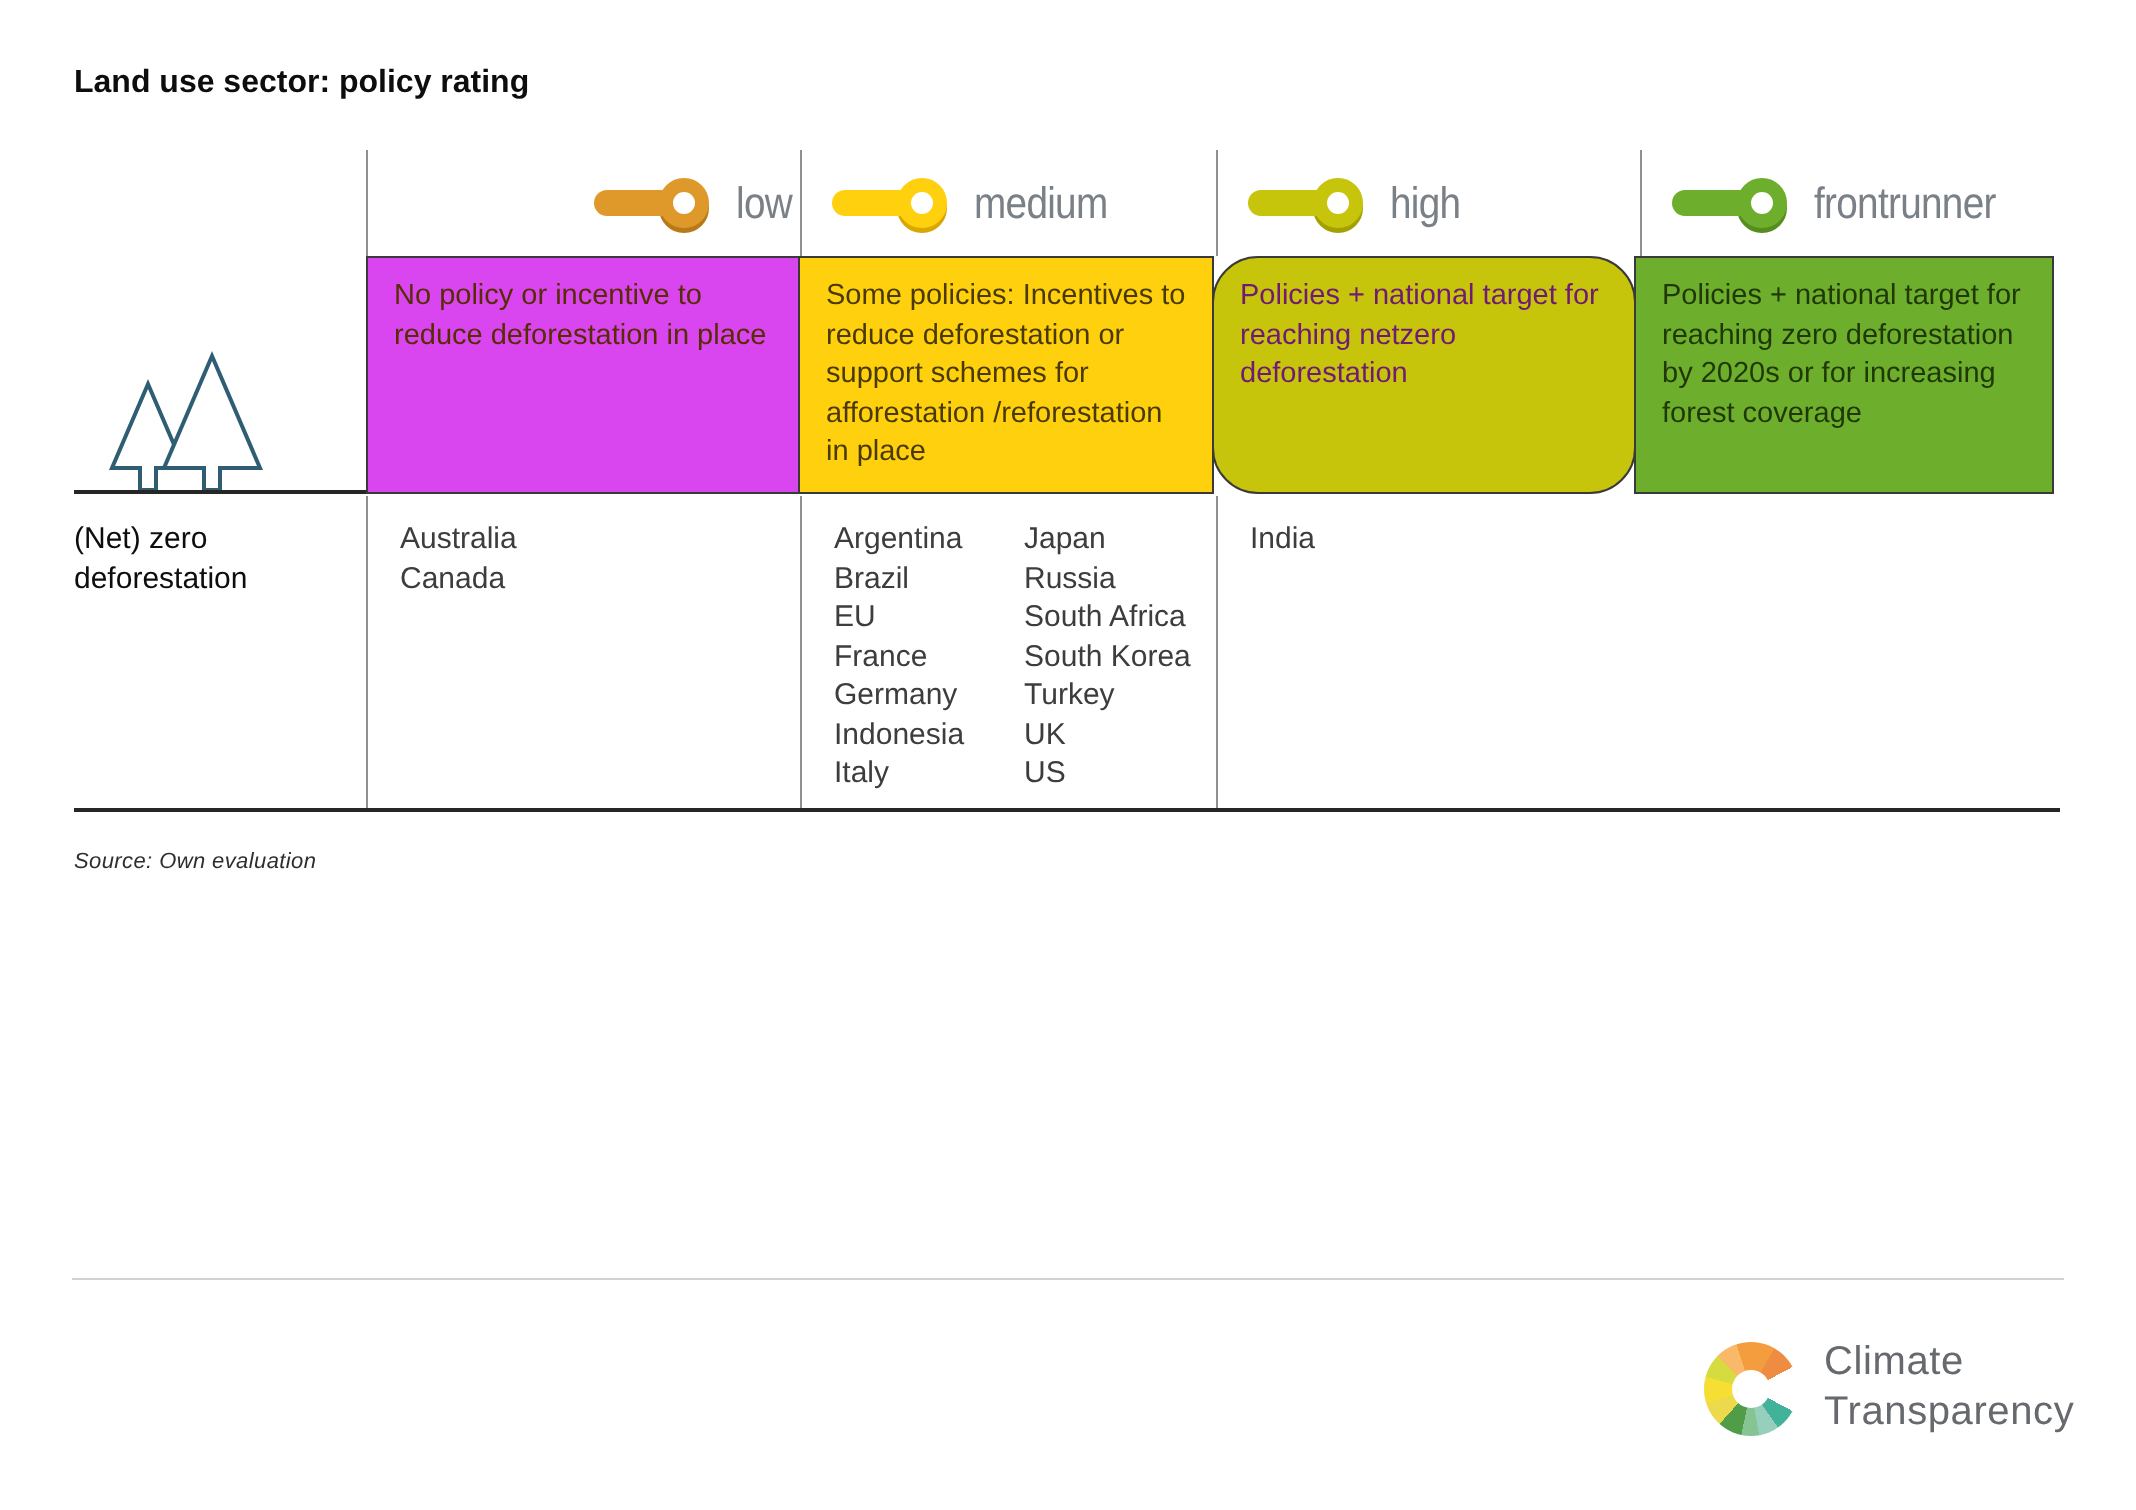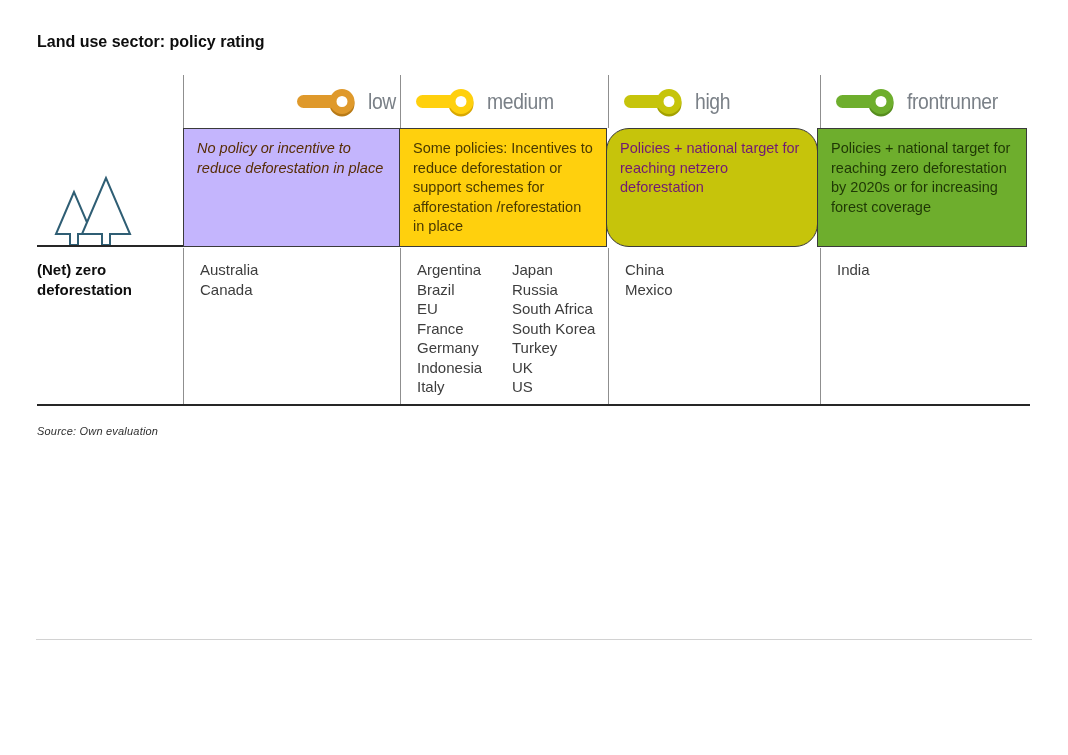--- a/index.html
+++ b/index.html
@@ -20,32 +20,32 @@
     transform:scaleX(0.88);transform-origin:left center;white-space:nowrap;
   }
   .w-low{width:217px;justify-content:flex-end;} .w-med{width:208px;} .w-high{width:212px;} .w-front{width:210px;}
   
   .band{position:absolute;left:183px;top:128px;width:847px;height:119px;display:flex;}
   .band-cell{
     box-sizing:border-box;border:1px solid #3a3a3a;
     padding:10px 12px 0 13px;font-size:14.5px;line-height:19.5px;
   }
   .band-cell + .band-cell{margin-left:-1px;}
-  .bg-low{background:#c4b5fd;color:#582d05;font-style:italic;}
+  .bg-low{background:#d946ef;color:#582d05;}
   .bg-med{background:#ffd00d;color:#4a3a02;}
   .bg-high{background:#c6c40b;color:#701a75;border-radius:23px;}
   .bg-front{background:#6eae2d;color:#1f3805;}
   
   .ground-line{position:absolute;left:37px;top:245px;width:146px;height:2px;background:#262626;}
   .trees{position:absolute;left:48px;top:172px;}
   
   .countries-row{position:absolute;left:37px;top:248px;width:993px;height:156px;display:flex;}
   .row-label-cell{
     box-sizing:border-box;width:146px;padding-top:12px;
-    font-size:15px;font-weight:bold;color:#0d0d0d;line-height:20px;
+    font-size:15px;font-weight:normal;color:#0d0d0d;line-height:20px;
   }
   .country-cell{
     box-sizing:border-box;border-left:1px solid #8f8f8f;
     padding:12px 0 0 16px;font-size:15px;line-height:19.5px;color:#3d3d3d;
     white-space:pre-line;
   }
   .country-cell.two-col{display:flex;white-space:normal;}
   .two-col .sub{white-space:pre-line;}
   .two-col .sub.c1{width:95px;}
   .bottom-line{position:absolute;left:37px;top:404px;width:993px;height:2px;background:#262626;}
@@ -144,23 +144,28 @@
 Indonesia
 Italy</div>
       <div class="sub c2">Japan
 Russia
 South Africa
 South Korea
 Turkey
 UK
 US</div>
     </div>
-    <div class="country-cell w-high">China
-Mexico</div>
     <div class="country-cell w-front">India</div>
   </div>
   <div class="bottom-line"></div>
 
   <div class="source">Source: Own evaluation</div>
 
   <div class="divider"></div>
+  <div class="logo">
+    <div class="logo-c"></div>
+    <div class="logo-text">
+      <div>Climate</div>
+      <div>Transparency</div>
+    </div>
+  </div>
 
 </div>
 
 </body></html>

